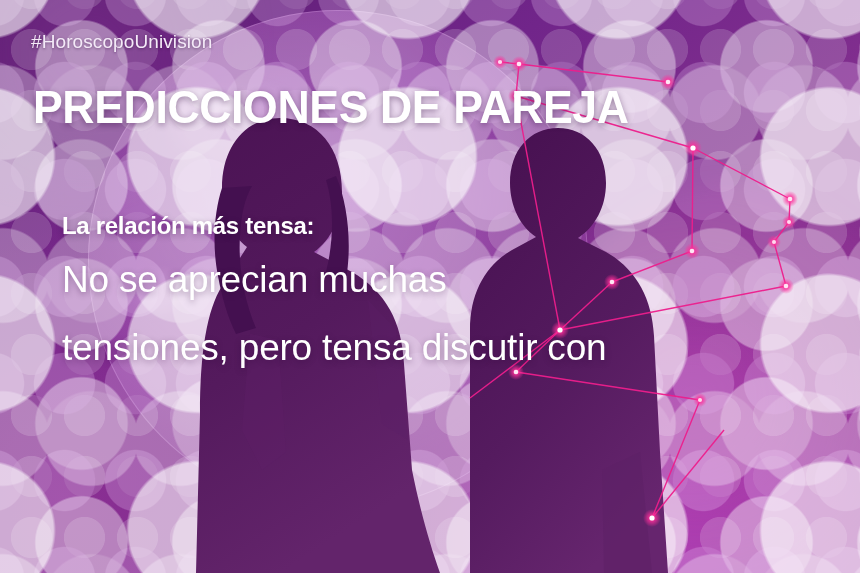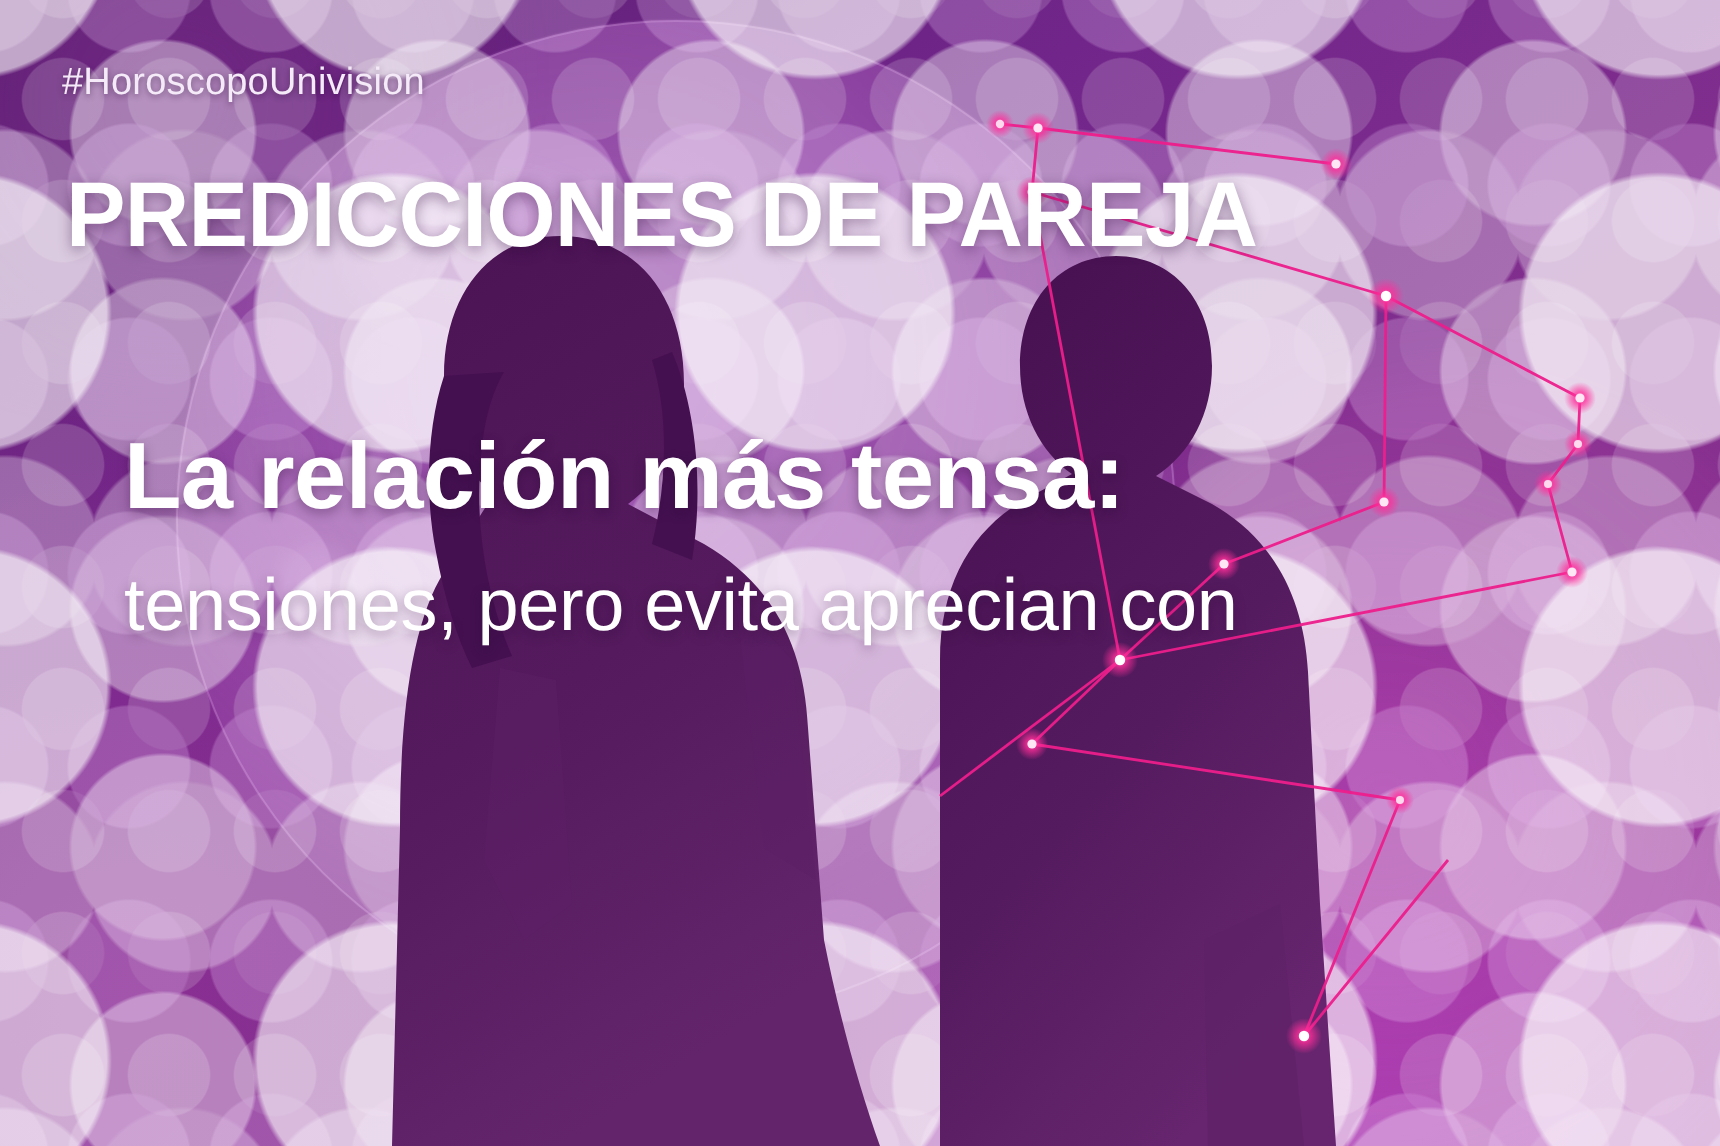--- a/index.html
+++ b/index.html
@@ -158,21 +158,21 @@
     text-shadow: 0 2px 7px rgba(44,8,54,0.42);
     white-space: nowrap;
   }
   .body-block {
     position: absolute;
     left: 62px;
     top: 214px;
     width: 790px;
   }
   .body-lead {
-    font-size: 47px;
+    font-size: 24px;
     line-height: 1.0;
     font-weight: 700;
     color: #ffffff;
     letter-spacing: -0.3px;
     text-shadow: 0 2px 6px rgba(44,8,54,0.38);
     white-space: nowrap;
   }
   .body-text {
     margin-top: 8px;
     font-size: 37px;
@@ -337,17 +337,18 @@
     </g>
   </svg>
 
   <div class="hashtag">#HoroscopoUnivision</div>
 
   <div class="headline">PREDICCIONES DE PAREJA</div>
 
   <div class="body-block">
     <div class="body-lead">La relación más tensa:</div>
     <div class="body-text">
-      <span class="ln">tensiones, pero evita aprecian con</span>
+      <span class="ln">No se aprecian muchas</span>
+      <span class="ln">tensiones, pero tensa discutir con</span>
     </div>
   </div>
 
 </div>
 
 </body></html>

